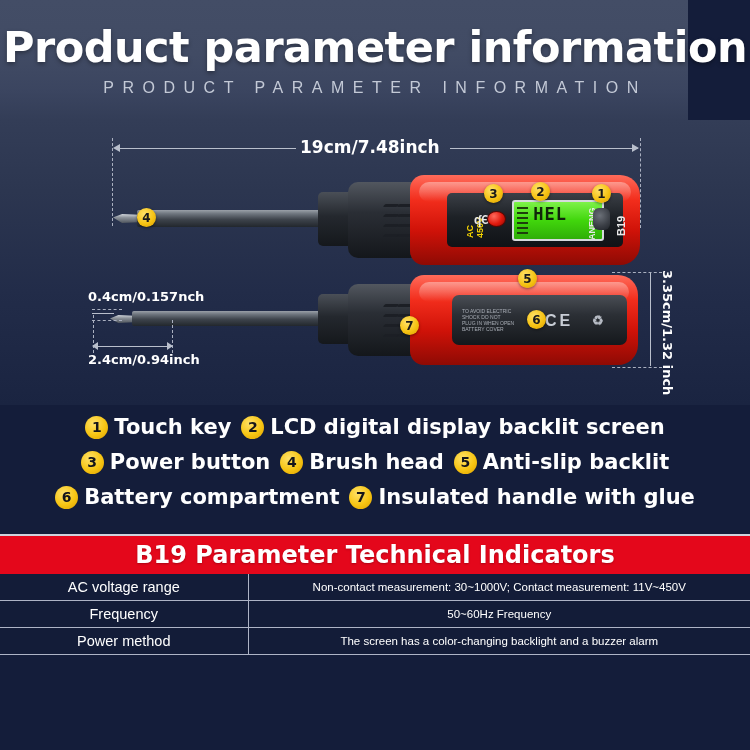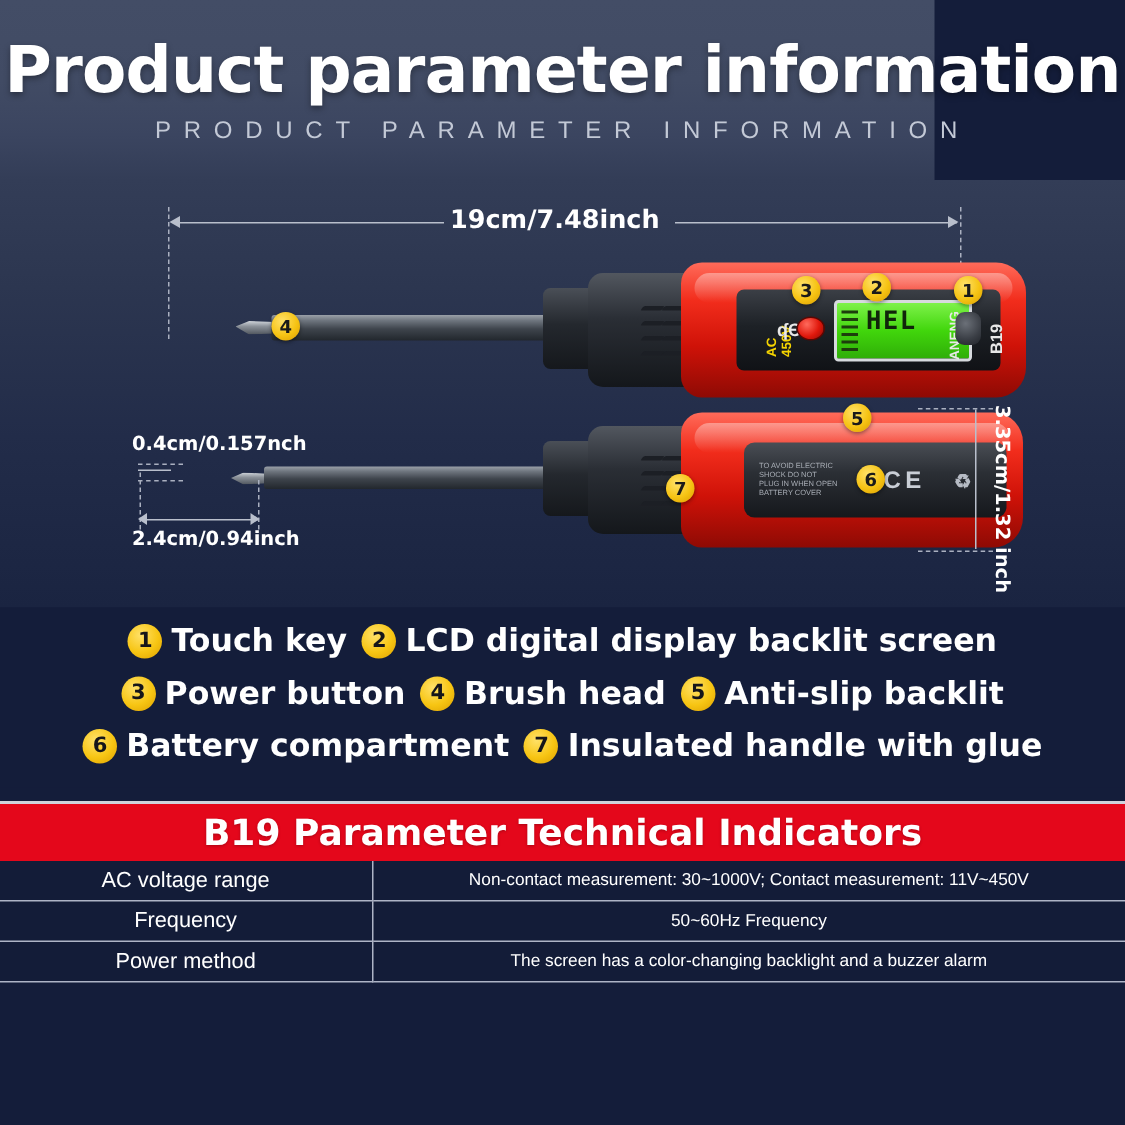--- a/index.html
+++ b/index.html
@@ -6,21 +6,21 @@
   html,body { width:750px; height:750px; }
   body {
     font-family:"Liberation Sans", sans-serif;
     background:#141d3a;
     overflow:hidden;
     position:relative;
   }
 
   
   #hero {
-    position:absolute; left:0; top:0; width:623px; height:120px;
+    position:absolute; left:0; top:0; width:688px; height:120px;
     background:linear-gradient(180deg,#434d66 0%,#414b64 45%,#3b4560 75%,#333d57 100%);
   }
   #title-main {
     position:absolute; left:0; top:22px; width:750px;
     text-align:center;
     font-size:43px; font-weight:bold; color:#ffffff;
     letter-spacing:-0.5px;
     font-family:"DejaVu Sans", sans-serif;
     text-shadow:0 2px 4px rgba(0,0,0,.35);
   }
@@ -28,21 +28,20 @@
     position:absolute; left:0; top:79px; width:750px;
     text-align:center;
     font-size:16px; color:#c3c9d6; letter-spacing:8.5px;
     font-family:"Liberation Sans", sans-serif;
   }
 
   
   #product-panel {
     position:absolute; left:0; top:120px; width:750px; height:285px;
     background:linear-gradient(180deg,#333d57 0%,#2c3650 25%,#222c49 60%,#1a2441 100%);
-    padding-left:44px;
   }
 
   .dim-text {
     position:absolute; color:#ffffff; font-weight:bold;
     font-family:"DejaVu Sans", sans-serif;
     white-space:nowrap;
   }
   .dimline { position:absolute; background:#b9bfcc; }
   .dashline { position:absolute; border-left:1px dashed #aab0c0; }
   .dashline-h { position:absolute; border-top:1px dashed #aab0c0; }

